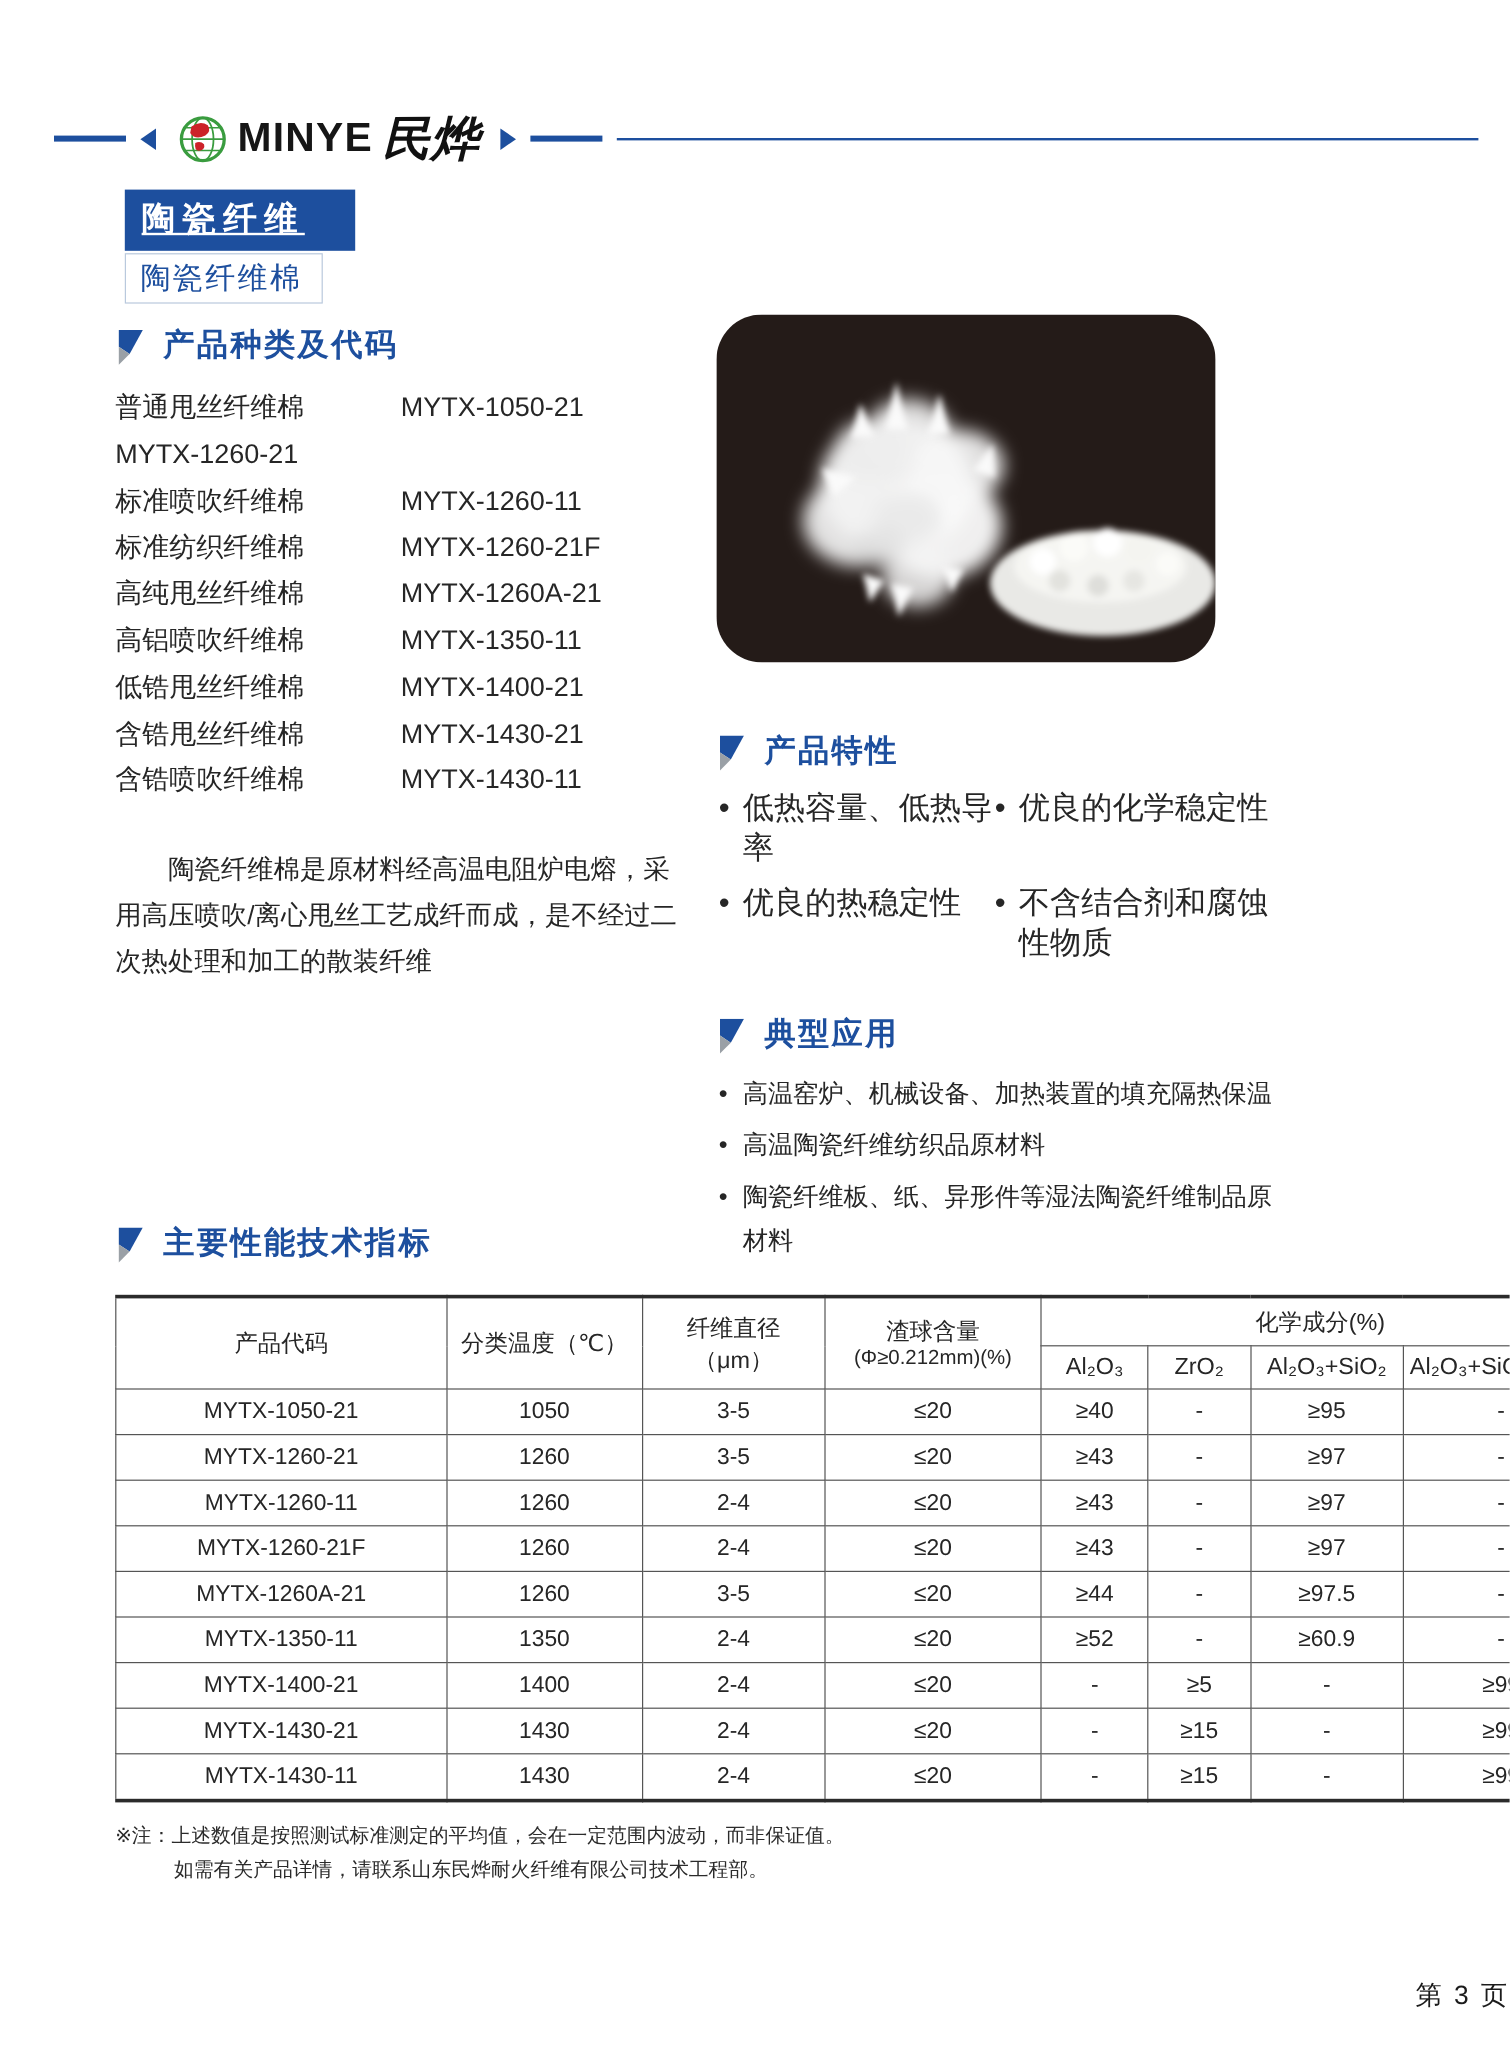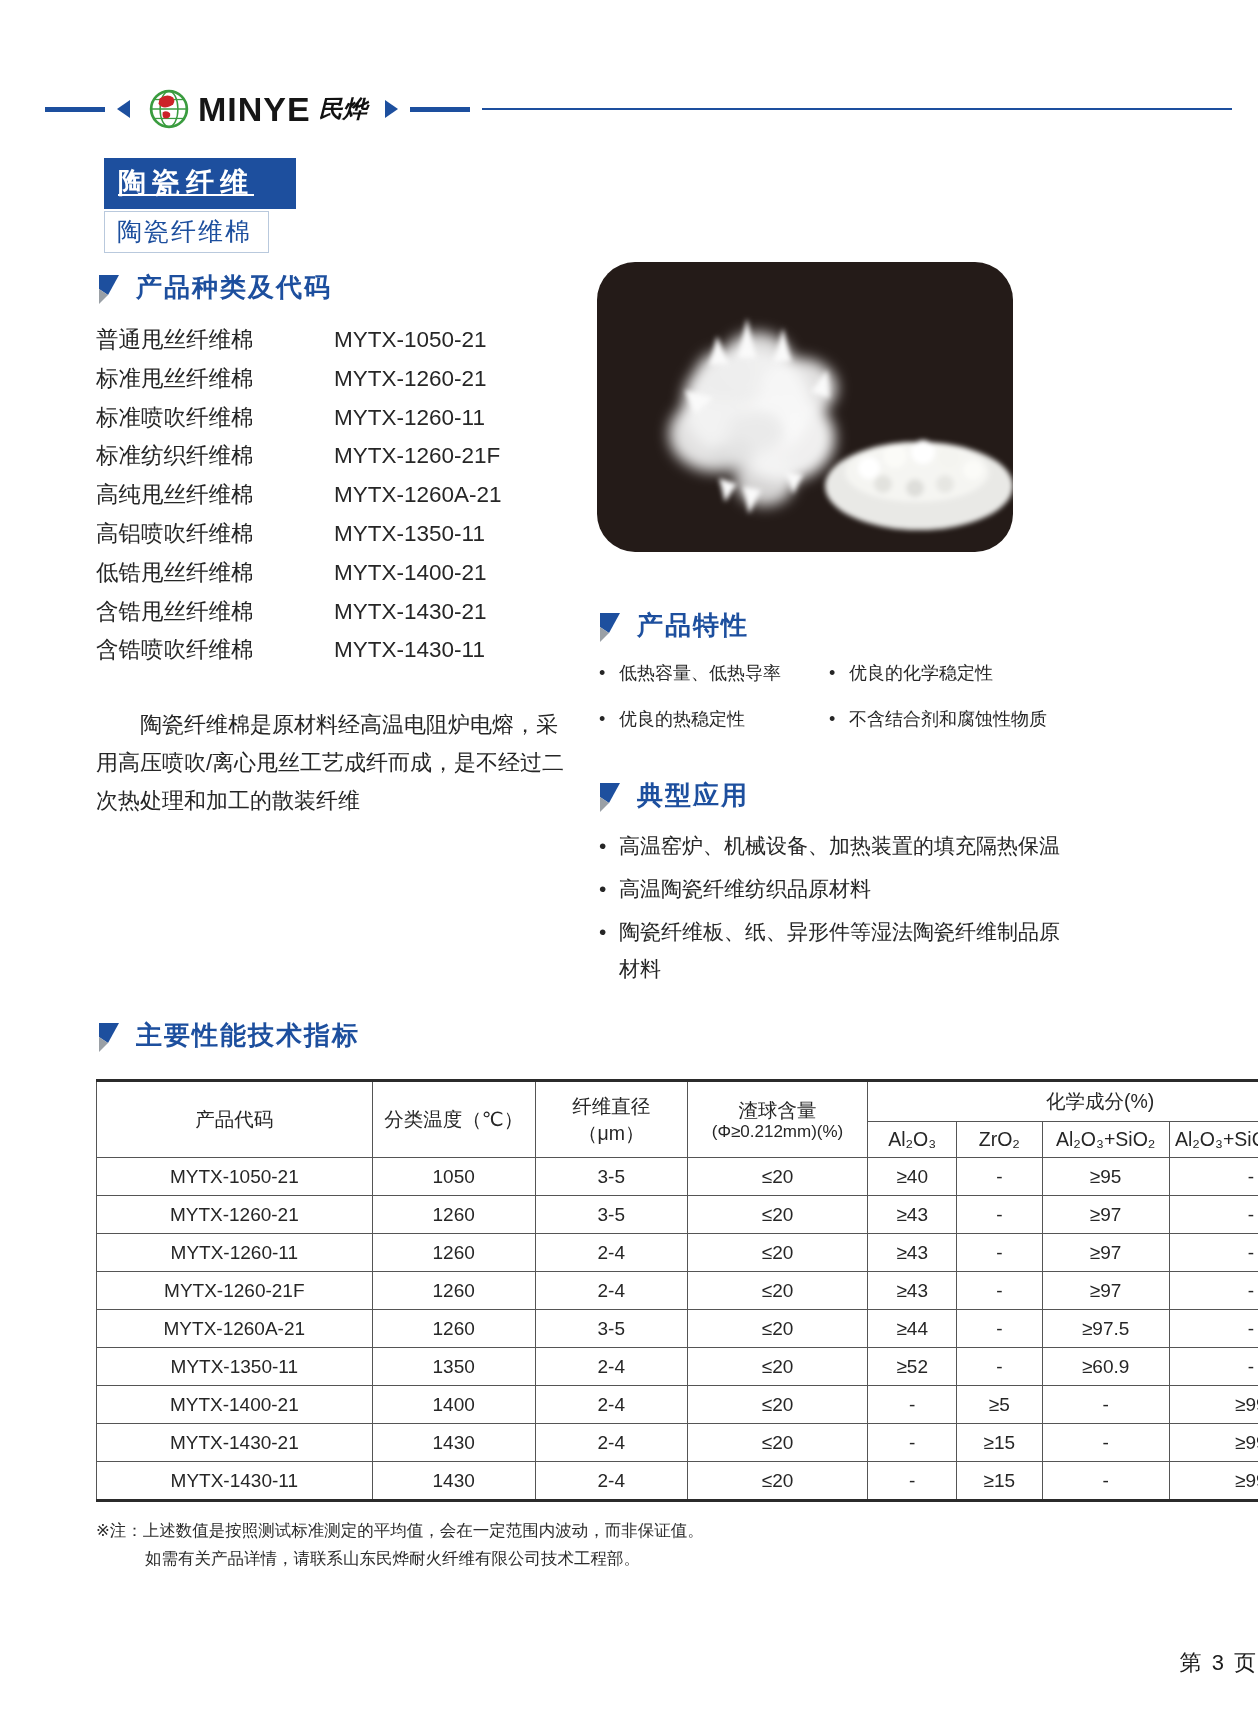--- a/index.html
+++ b/index.html
@@ -8,21 +8,21 @@
     font-family:"Liberation Sans","DejaVu Sans",sans-serif;color:#262626;
     overflow:hidden;
   }
   
   .page-header{position:absolute;top:88px;left:45px;right:26px;display:flex;align-items:center;gap:12px;}
   .hbar{width:60px;height:5px;background:var(--accent);}
   .tri-left{width:0;height:0;border-top:9px solid transparent;border-bottom:9px solid transparent;border-right:13px solid var(--accent);}
   .tri-right{width:0;height:0;border-top:9px solid transparent;border-bottom:9px solid transparent;border-left:13px solid var(--accent);}
   .logo-group{display:flex;align-items:center;gap:8px;margin:0 6px;}
   .brand-en{font-size:34px;font-weight:900;color:#161616;letter-spacing:1px;}
-  .brand-cn{font-size:24px;font-weight:bold;font-family:"DejaVu Serif",serif;font-style:italic;color:#111;}
+  .brand-cn{font-size:40px;font-weight:bold;font-family:"DejaVu Serif",serif;font-style:italic;color:#111;}
   .hline{flex:1;height:2px;background:var(--accent);}
   
   .title-block{position:absolute;left:104px;top:158px;}
   .title-main{background:var(--accent);color:#fff;font-size:28px;font-weight:bold;letter-spacing:6px;padding:6px 42px 7px 14px;display:inline-block;text-decoration:underline;}
   .title-sub{border:1px solid #b9c9dd;color:var(--accent);font-size:25px;padding:3px 16px 4px 12px;display:inline-block;margin-top:2px;letter-spacing:2px;}
   
   .section-head{display:flex;align-items:flex-end;gap:16px;margin:0;}
   .section-title{color:var(--accent);font-size:26px;font-weight:bold;letter-spacing:2px;}
   .flag{flex:0 0 auto;}
   
@@ -33,21 +33,21 @@
   .product-name{width:238px;}
   .product-code{}
   .desc-section{margin-top:36px;}
   .desc-body{margin-top:12px;}
   .desc-body p{margin:0;font-size:22px;line-height:38px;text-indent:2em;color:#262626;}
   
   .fiber-photo{width:416px;height:290px;display:block;}
   
   .features-section{margin-top:56px;}
   .features-grid{margin-top:14px;display:grid;grid-template-columns:230px auto;grid-template-rows:auto auto;grid-auto-flow:column;row-gap:13px;}
-  .bullet-item{position:relative;padding-left:22px;font-size:18px;line-height:33px;color:#262626;}
+  .bullet-item{position:relative;padding-left:22px;font-size:26px;line-height:33px;color:#262626;}
   .bullet-item::before{content:"•";position:absolute;left:2px;color:#262626;}
   
   .apps-section{margin-top:42px;}
   .apps-list{margin-top:14px;display:flex;flex-direction:column;gap:6px;}
   .apps-list .bullet-item{font-size:21px;line-height:37px;width:452px;}
   
   .specs-section{position:absolute;left:96px;top:1018px;width:1237px;}
   .specs-table{margin-top:26px;width:100%;border-collapse:collapse;border-top:3px solid #2b2b2b;border-bottom:3px solid #2b2b2b;}
   .specs-table th,.specs-table td{border:1px solid #555;text-align:center;font-weight:normal;color:#262626;}
   .specs-table th{font-size:19.5px;padding:6px 4px;}
@@ -98,21 +98,20 @@
       <polygon points="3,14 12,20 3,29" fill="#9aa0a6"></polygon>
     </svg>
     <span class="section-title">产品种类及代码</span>
   </div>
   <div class="product-list">
       <div class="product-row">
         <span class="product-name">普通甩丝纤维棉</span>
         <span class="product-code">MYTX-1050-21</span>
       </div>
       <div class="product-row">
-        <span class="product-name">标准甩丝纤维棉</span>
         <span class="product-code">MYTX-1260-21</span>
       </div>
       <div class="product-row">
         <span class="product-name">标准喷吹纤维棉</span>
         <span class="product-code">MYTX-1260-11</span>
       </div>
       <div class="product-row">
         <span class="product-name">标准纺织纤维棉</span>
         <span class="product-code">MYTX-1260-21F</span>
       </div>

